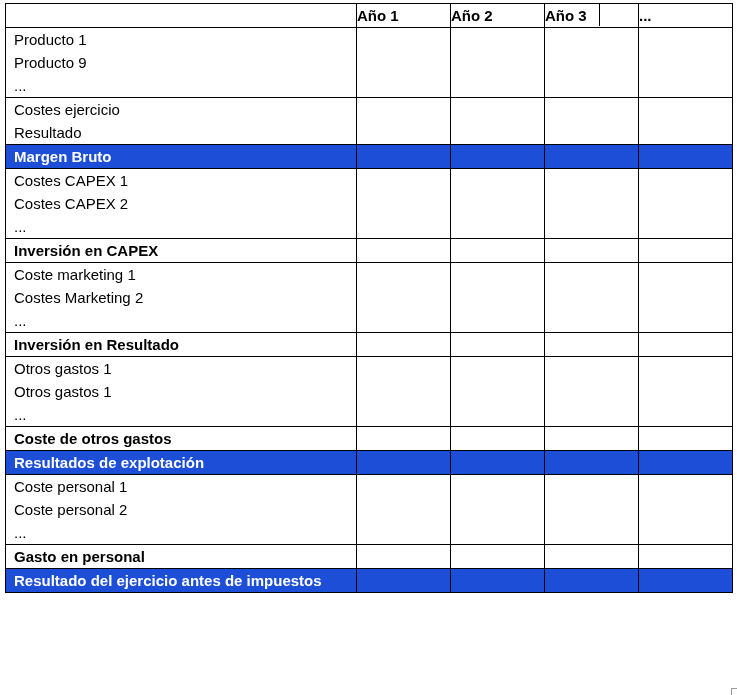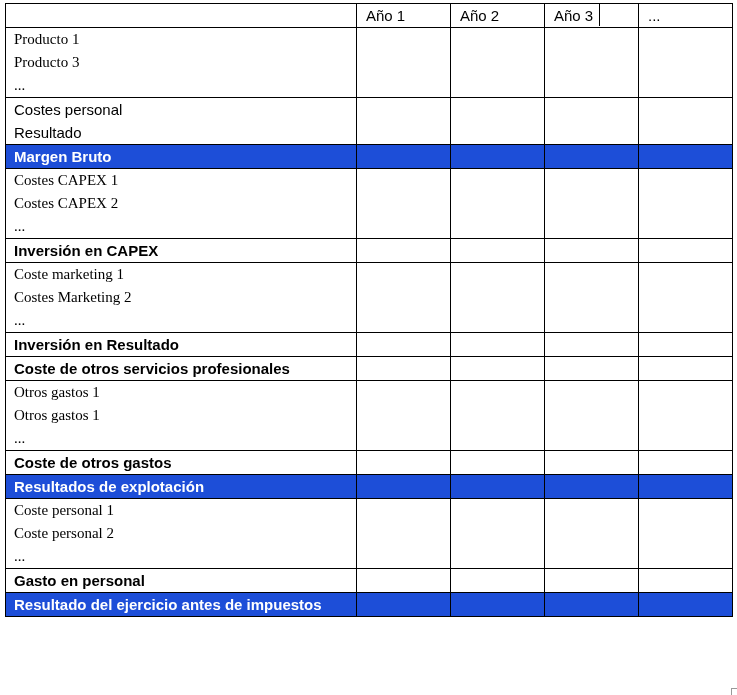--- a/index.html
+++ b/index.html
@@ -12,25 +12,25 @@
   }
   table.pl td, table.pl th {
     border: 1.5px solid #000;
     padding: 0 0 0 8px;
     font-size: 15px;
     vertical-align: top;
     line-height: 23px;
     text-align: left;
     overflow: hidden; white-space: nowrap;
   }
-  table.pl th { font-weight: normal; height: 22px; padding-left: 9px; position: relative; }
+  table.pl th { font-weight: bold; height: 22px; padding-left: 0; position: relative; }
   col.c0 { width: 351px; }
   col.cy { width: 94px; }
   tr.sub td { font-weight: bold; height: 22px; }
-  tr.group td { height: 69px; font-family: Liberation Serif, serif; }
+  tr.group td { height: 69px; }
   tr.group2 td { height: 46px; }
   tr.dark td { background: #1d4ed8; color: #ffffff; font-weight: bold; height: 23px; border-color: #000; }
   .line { display: block; height: 23px; }
   .caret { position: absolute; left: 54px; top: 0; width: 1px; height: 22px; background: #000; }
   .corner { position: absolute; left: 731px; top: 688px; width: 5px; height: 6px;
             border-left: 1px solid #999; border-top: 1px solid #999; }
 </style>
 </head>
 <body>
 
@@ -49,33 +49,33 @@
       <th>Año 2</th>
       <th><span>Año 3</span><span class="caret"></span></th>
       <th>...</th>
     </tr>
   </thead>
   <tbody>
 
     <tr class="group">
       <td>
         <span class="line">Producto 1</span>
-        <span class="line">Producto 3</span>
+        <span class="line">Producto 9</span>
         <span class="line">...</span>
       </td>
       <td></td>
         <td></td>
         <td></td>
         <td></td>
     </tr>
 
 
     <tr class="group2">
       <td>
-        <span class="line">Costes personal</span>
+        <span class="line">Costes ejercicio</span>
         <span class="line">Resultado</span>
       </td>
       <td></td>
         <td></td>
         <td></td>
         <td></td>
     </tr>
 
     <tr class="dark">
       <td>Margen Bruto</td>
@@ -119,27 +119,20 @@
 
     <tr class="sub">
       <td>Inversión en Resultado</td>
       <td></td>
         <td></td>
         <td></td>
         <td></td>
     </tr>
 
 
-    <tr class="sub">
-      <td>Coste de otros servicios profesionales</td>
-      <td></td>
-        <td></td>
-        <td></td>
-        <td></td>
-    </tr>
 
     <tr class="group">
       <td>
         <span class="line">Otros gastos 1</span>
         <span class="line">Otros gastos 1</span>
         <span class="line">...</span>
       </td>
       <td></td>
         <td></td>
         <td></td>

